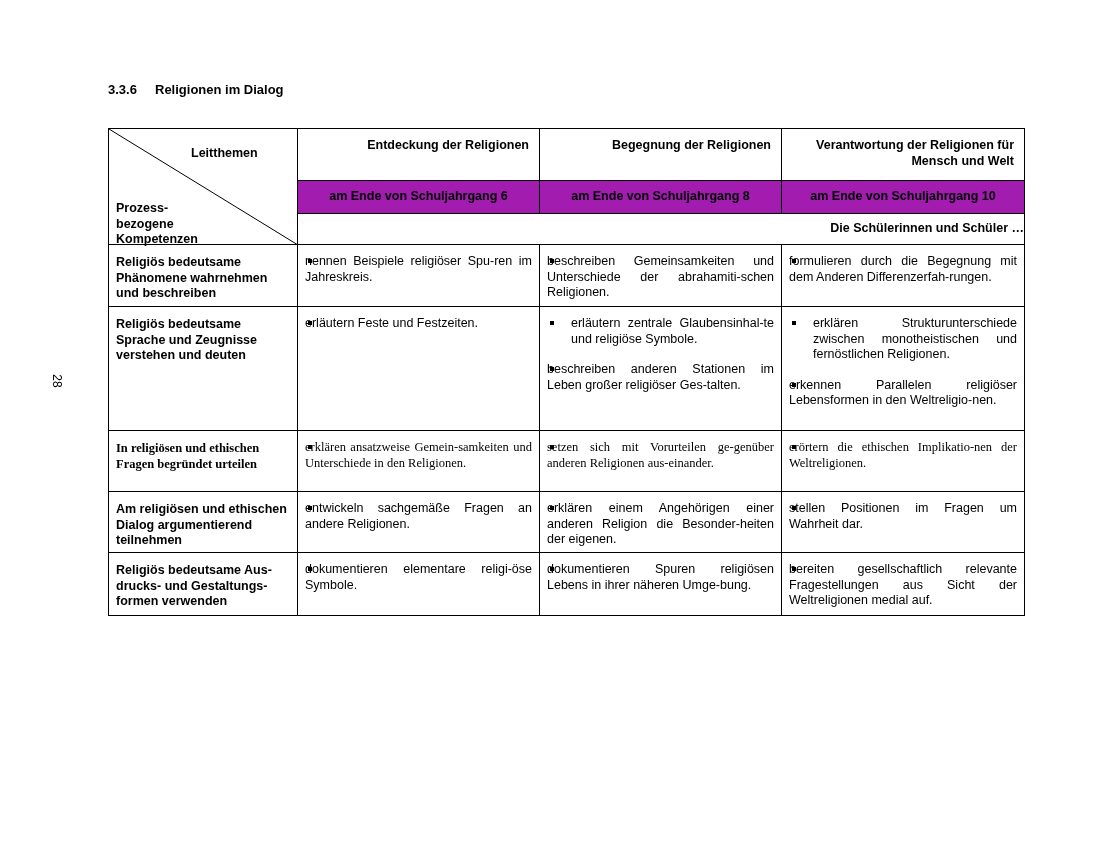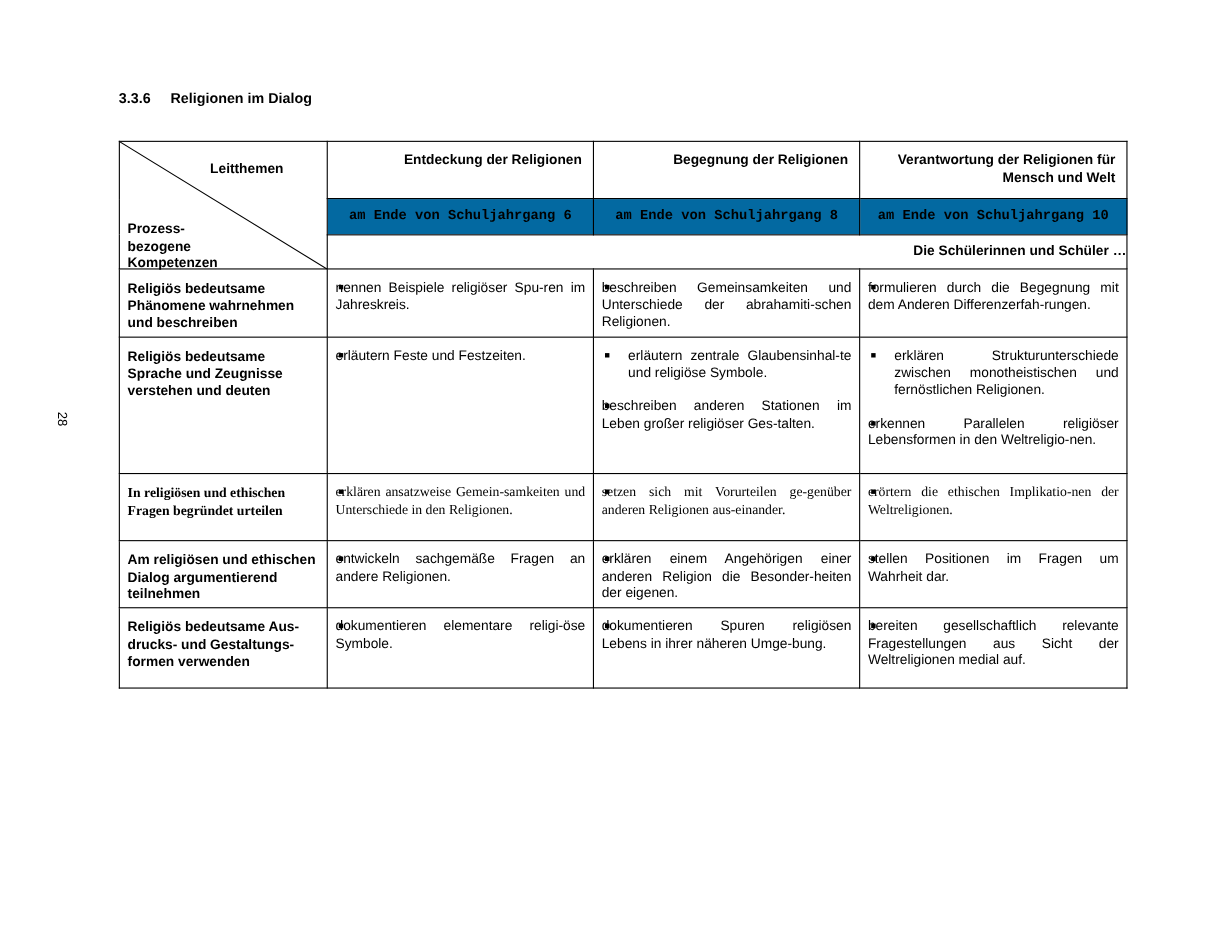--- a/index.html
+++ b/index.html
@@ -12,30 +12,30 @@
   table.grid { position: absolute; left: 108px; top: 128px; border-collapse: collapse;
                table-layout: fixed; width: 916px; }
   table.grid td { border: 1px solid #000; padding: 0; vertical-align: top; font-size: 12.5px; line-height: 15.6px; }
   col.c0 { width: 189px; } col.c1 { width: 242px; } col.c2 { width: 242px; } col.c3 { width: 243px; }
   .corner { position: relative; height: 115px; }
   .corner svg { position: absolute; left: 0; top: 0; }
   .corner .top-label { position: absolute; left: 82px; top: 17px; font-weight: bold; font-size: 12.5px; }
   .corner .bottom-label { position: absolute; left: 7px; top: 72px; font-weight: bold; font-size: 12.5px; line-height: 15.6px; }
   .theme-head { height: 52px; text-align: right; font-weight: bold; padding-top: 9px !important; box-sizing: border-box; }
   .theme-head div { padding: 0 10px; }
-  .grade-head { background: #0369a1; height: 31px; text-align: center; font-weight: bold; vertical-align: middle !important; font-family: Liberation Mono, monospace; }
+  .grade-head { background: #a21caf; height: 31px; text-align: center; font-weight: bold; vertical-align: middle !important; }
   .students-head { height: 30px; text-align: right; font-weight: bold; vertical-align: middle !important; }
   .comp { font-weight: bold; padding: 10px 7px 0 7px !important; }
   .cell { padding: 9px 7px 0 7px !important; }
   .item { display: flex; margin-bottom: 15px; text-align: justify; }
   .item:last-child { margin-bottom: 4px; flex-direction: column; }
   .bullet { width: 24px; flex: none; position: relative; }
   .bullet::before { content: ""; position: absolute; left: 3px; top: 5px; width: 4px; height: 4px; background: #000; }
   .itext { flex: 1; hyphens: manual; }
-  .r1 { height: 62px; } .r2 { height: 124px; } .r3 { height: 61px; font-family: Liberation Serif, serif; } .r4 { height: 61px; } .r5 { height: 73px; margin-top: 27px; }
+  .r1 { height: 62px; } .r2 { height: 124px; } .r3 { height: 61px; font-family: Liberation Serif, serif; } .r4 { height: 61px; } .r5 { height: 63px; margin-top: 27px; }
 </style>
 </head>
 <body>
 
 <div class="section-title">
   <span class="num">3.3.6</span><span>Religionen im Dialog</span>
 </div>
 
 <div class="page-number">28</div>
 

